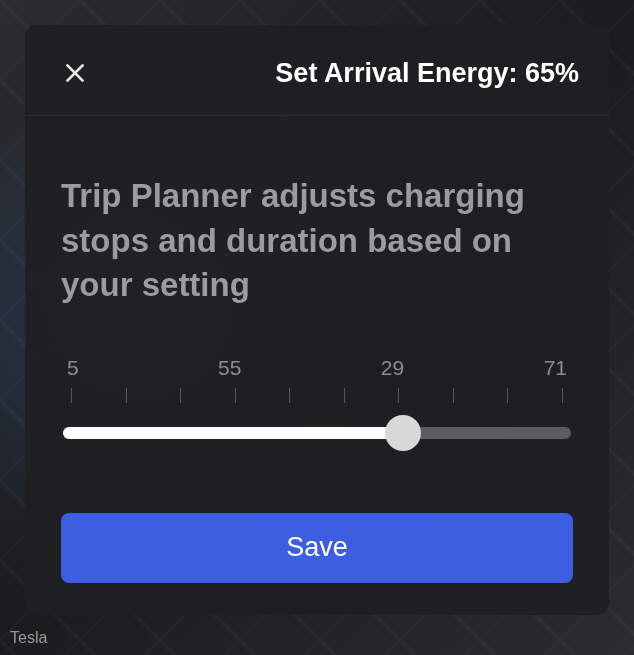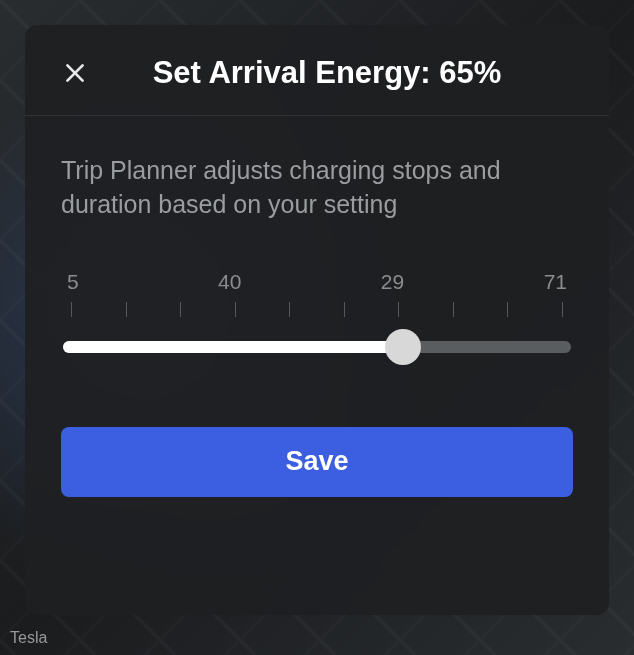--- a/index.html
+++ b/index.html
@@ -55,40 +55,41 @@
       justify-content: center;
       cursor: pointer;
       color: #e8e8e8;
     }
     .close-btn svg {
       width: 26px;
       height: 26px;
     }
     .title {
       flex: 1;
-      text-align: center;
+      text-align: right;
       color: #ffffff;
-      font-size: 31px;
+      font-size: 27px;
       font-weight: 600;
       margin-left: -20px;
     }
     .divider {
       height: 1px;
       background: rgba(255,255,255,0.08);
       margin: 0;
     }
     .content {
       padding: 38px 36px 30px 36px;
     }
     .description {
       color: #9a9d9f;
-      font-size: 25px;
-      font-weight: 400;
+      font-size: 33px;
+      font-weight: 700;
       line-height: 1.35;
       margin-bottom: 48px;
+      margin-top: 20px;
     }
     .slider-container {
       position: relative;
       padding: 0 2px;
     }
     .slider-labels {
       display: flex;
       justify-content: space-between;
       color: #8a8d8f;
       font-size: 21px;
@@ -141,21 +142,21 @@
     }
     .save-btn {
       margin-top: 60px;
       width: 100%;
       height: 70px;
       background: #3b5fe0;
       border: none;
       border-radius: 8px;
       color: #ffffff;
       font-size: 27px;
-      font-weight: 700;
+      font-weight: 400;
       cursor: pointer;
     }
     .attribution {
       position: absolute;
       bottom: 8px;
       left: 10px;
       color: #999;
       font-size: 16px;
     }
   </style>
@@ -176,21 +177,21 @@
   </div>
 
   <div class="divider"></div>
 
   <div class="content">
     <div class="description">Trip Planner adjusts charging stops and duration based on your setting</div>
     
     <div class="slider-container">
       <div class="slider-labels">
         <span>5</span>
-        <span>40</span>
+        <span>55</span>
         <span>29</span>
         <span>71</span>
       </div>
       <div class="slider-ticks">
         <div class="tick"></div>
         <div class="tick"></div>
         <div class="tick"></div>
         <div class="tick"></div>
         <div class="tick"></div>
         <div class="tick"></div>

